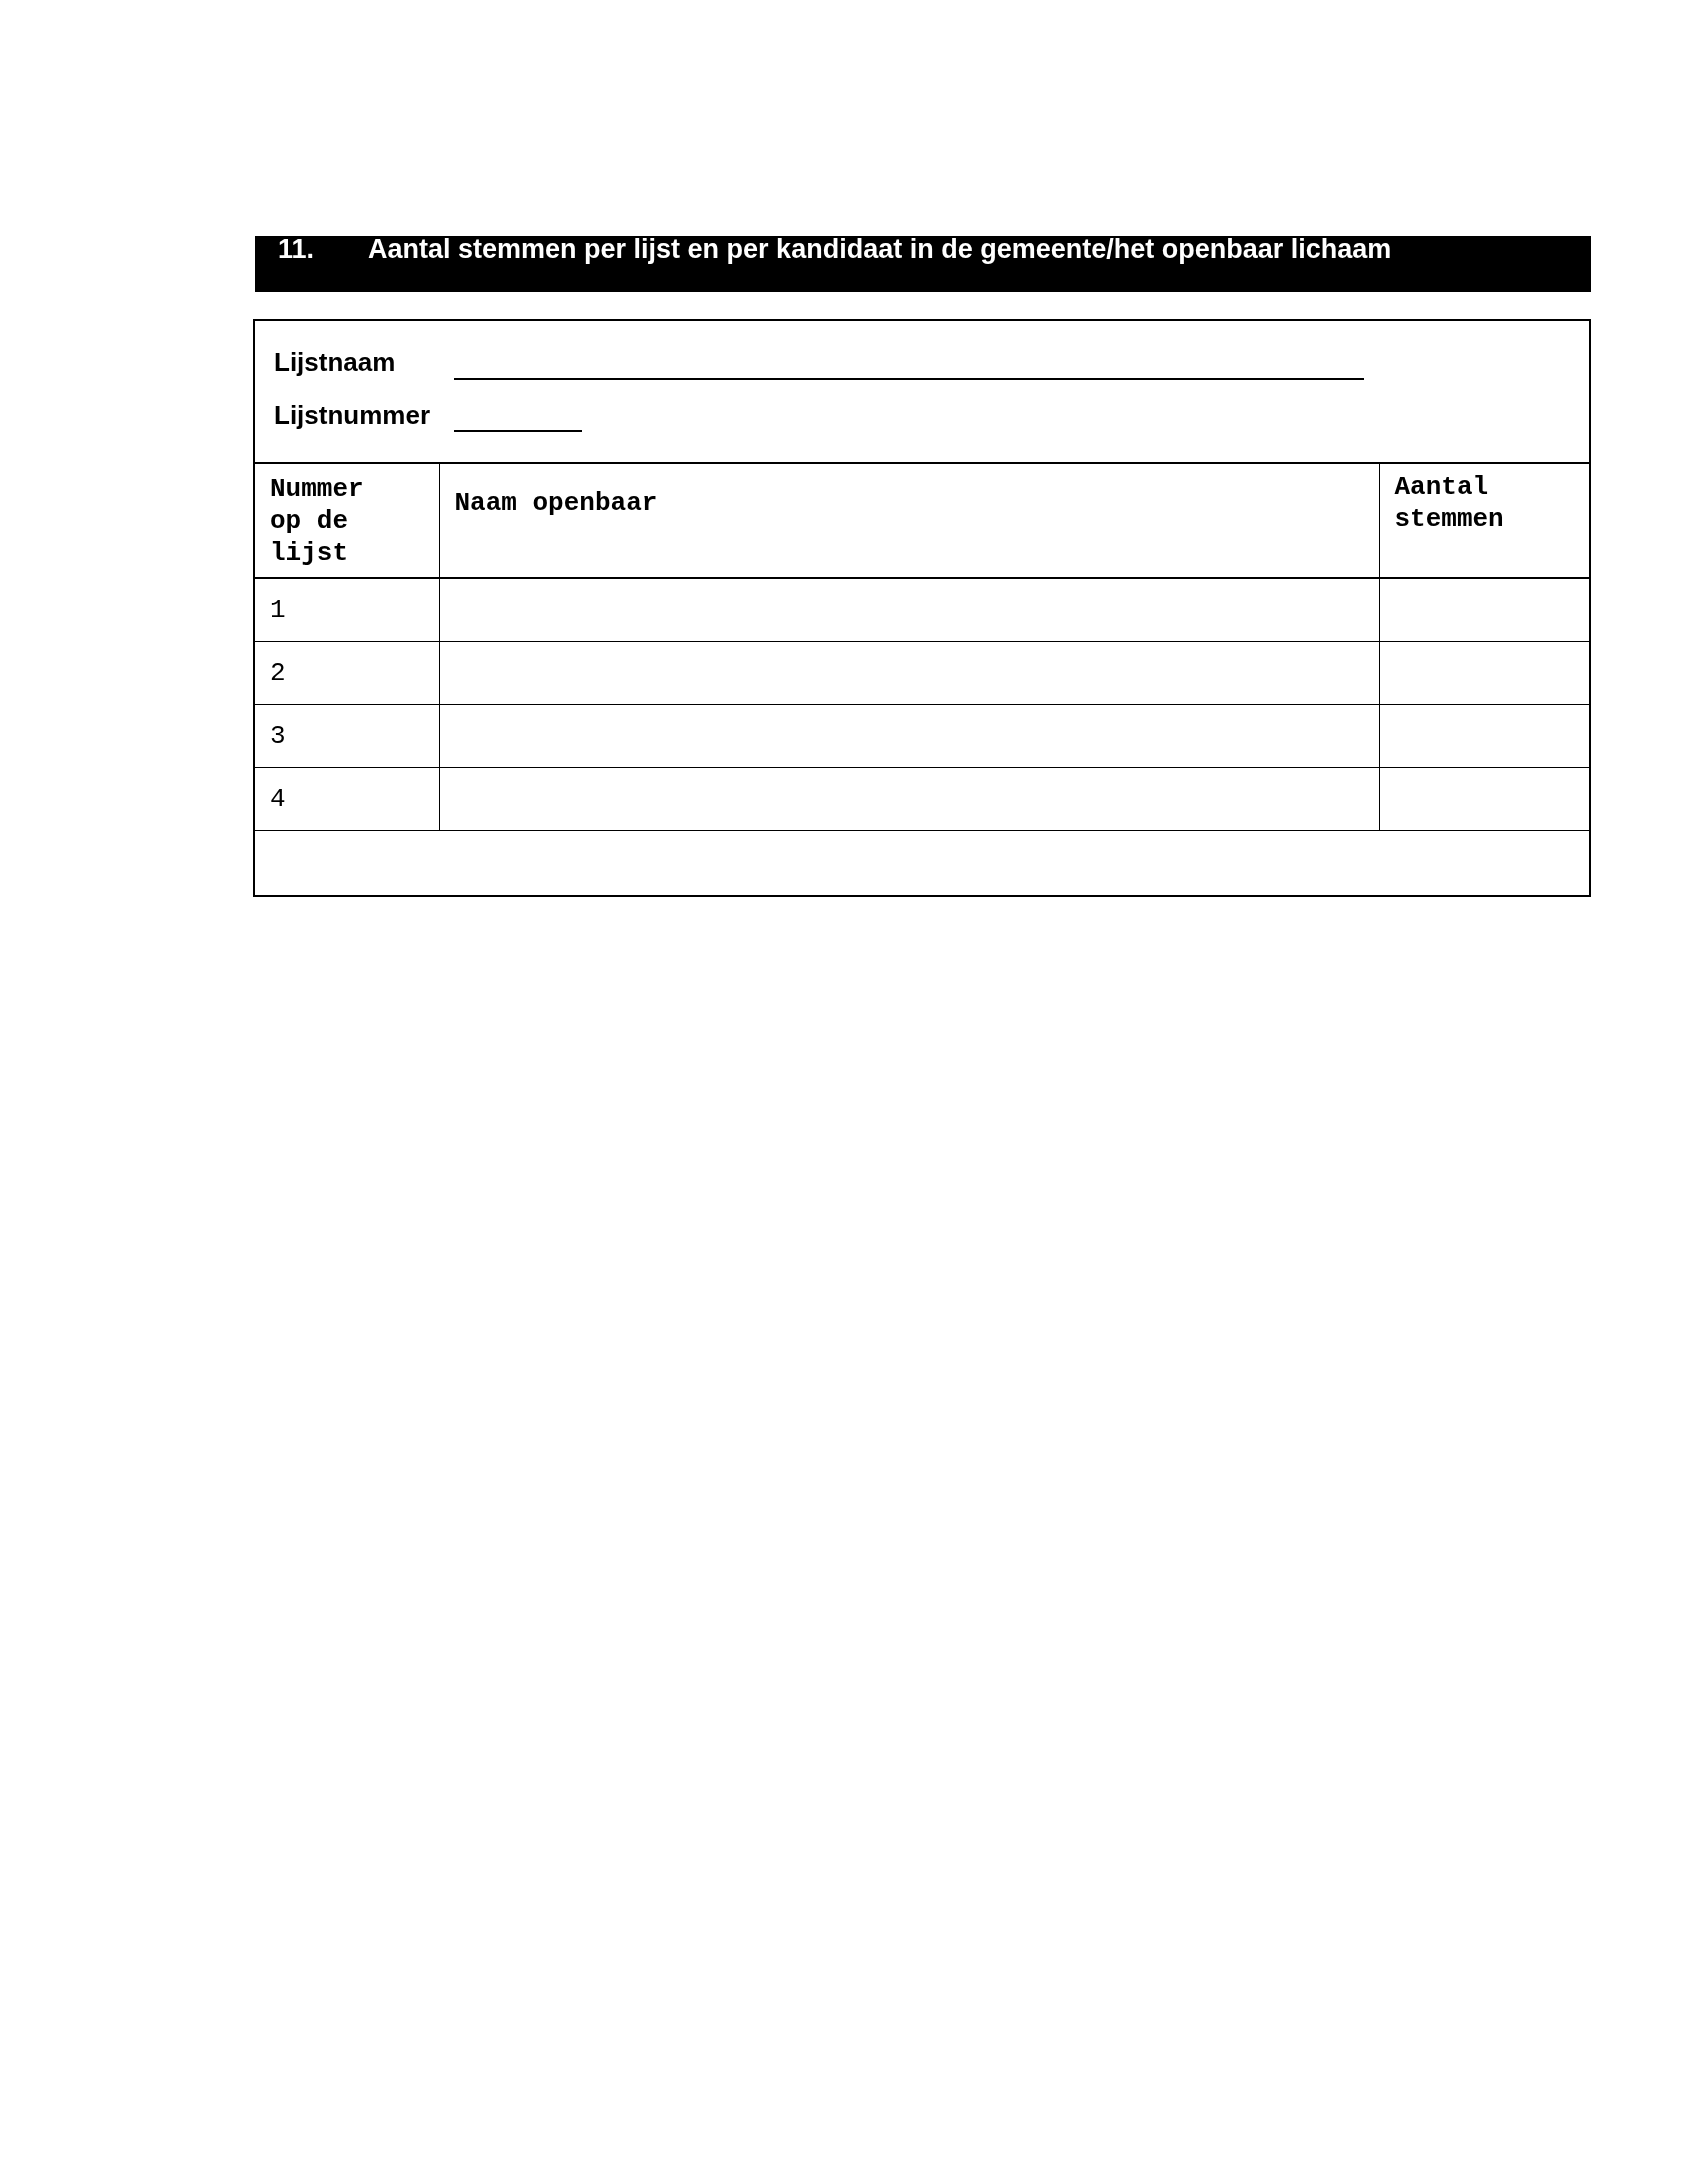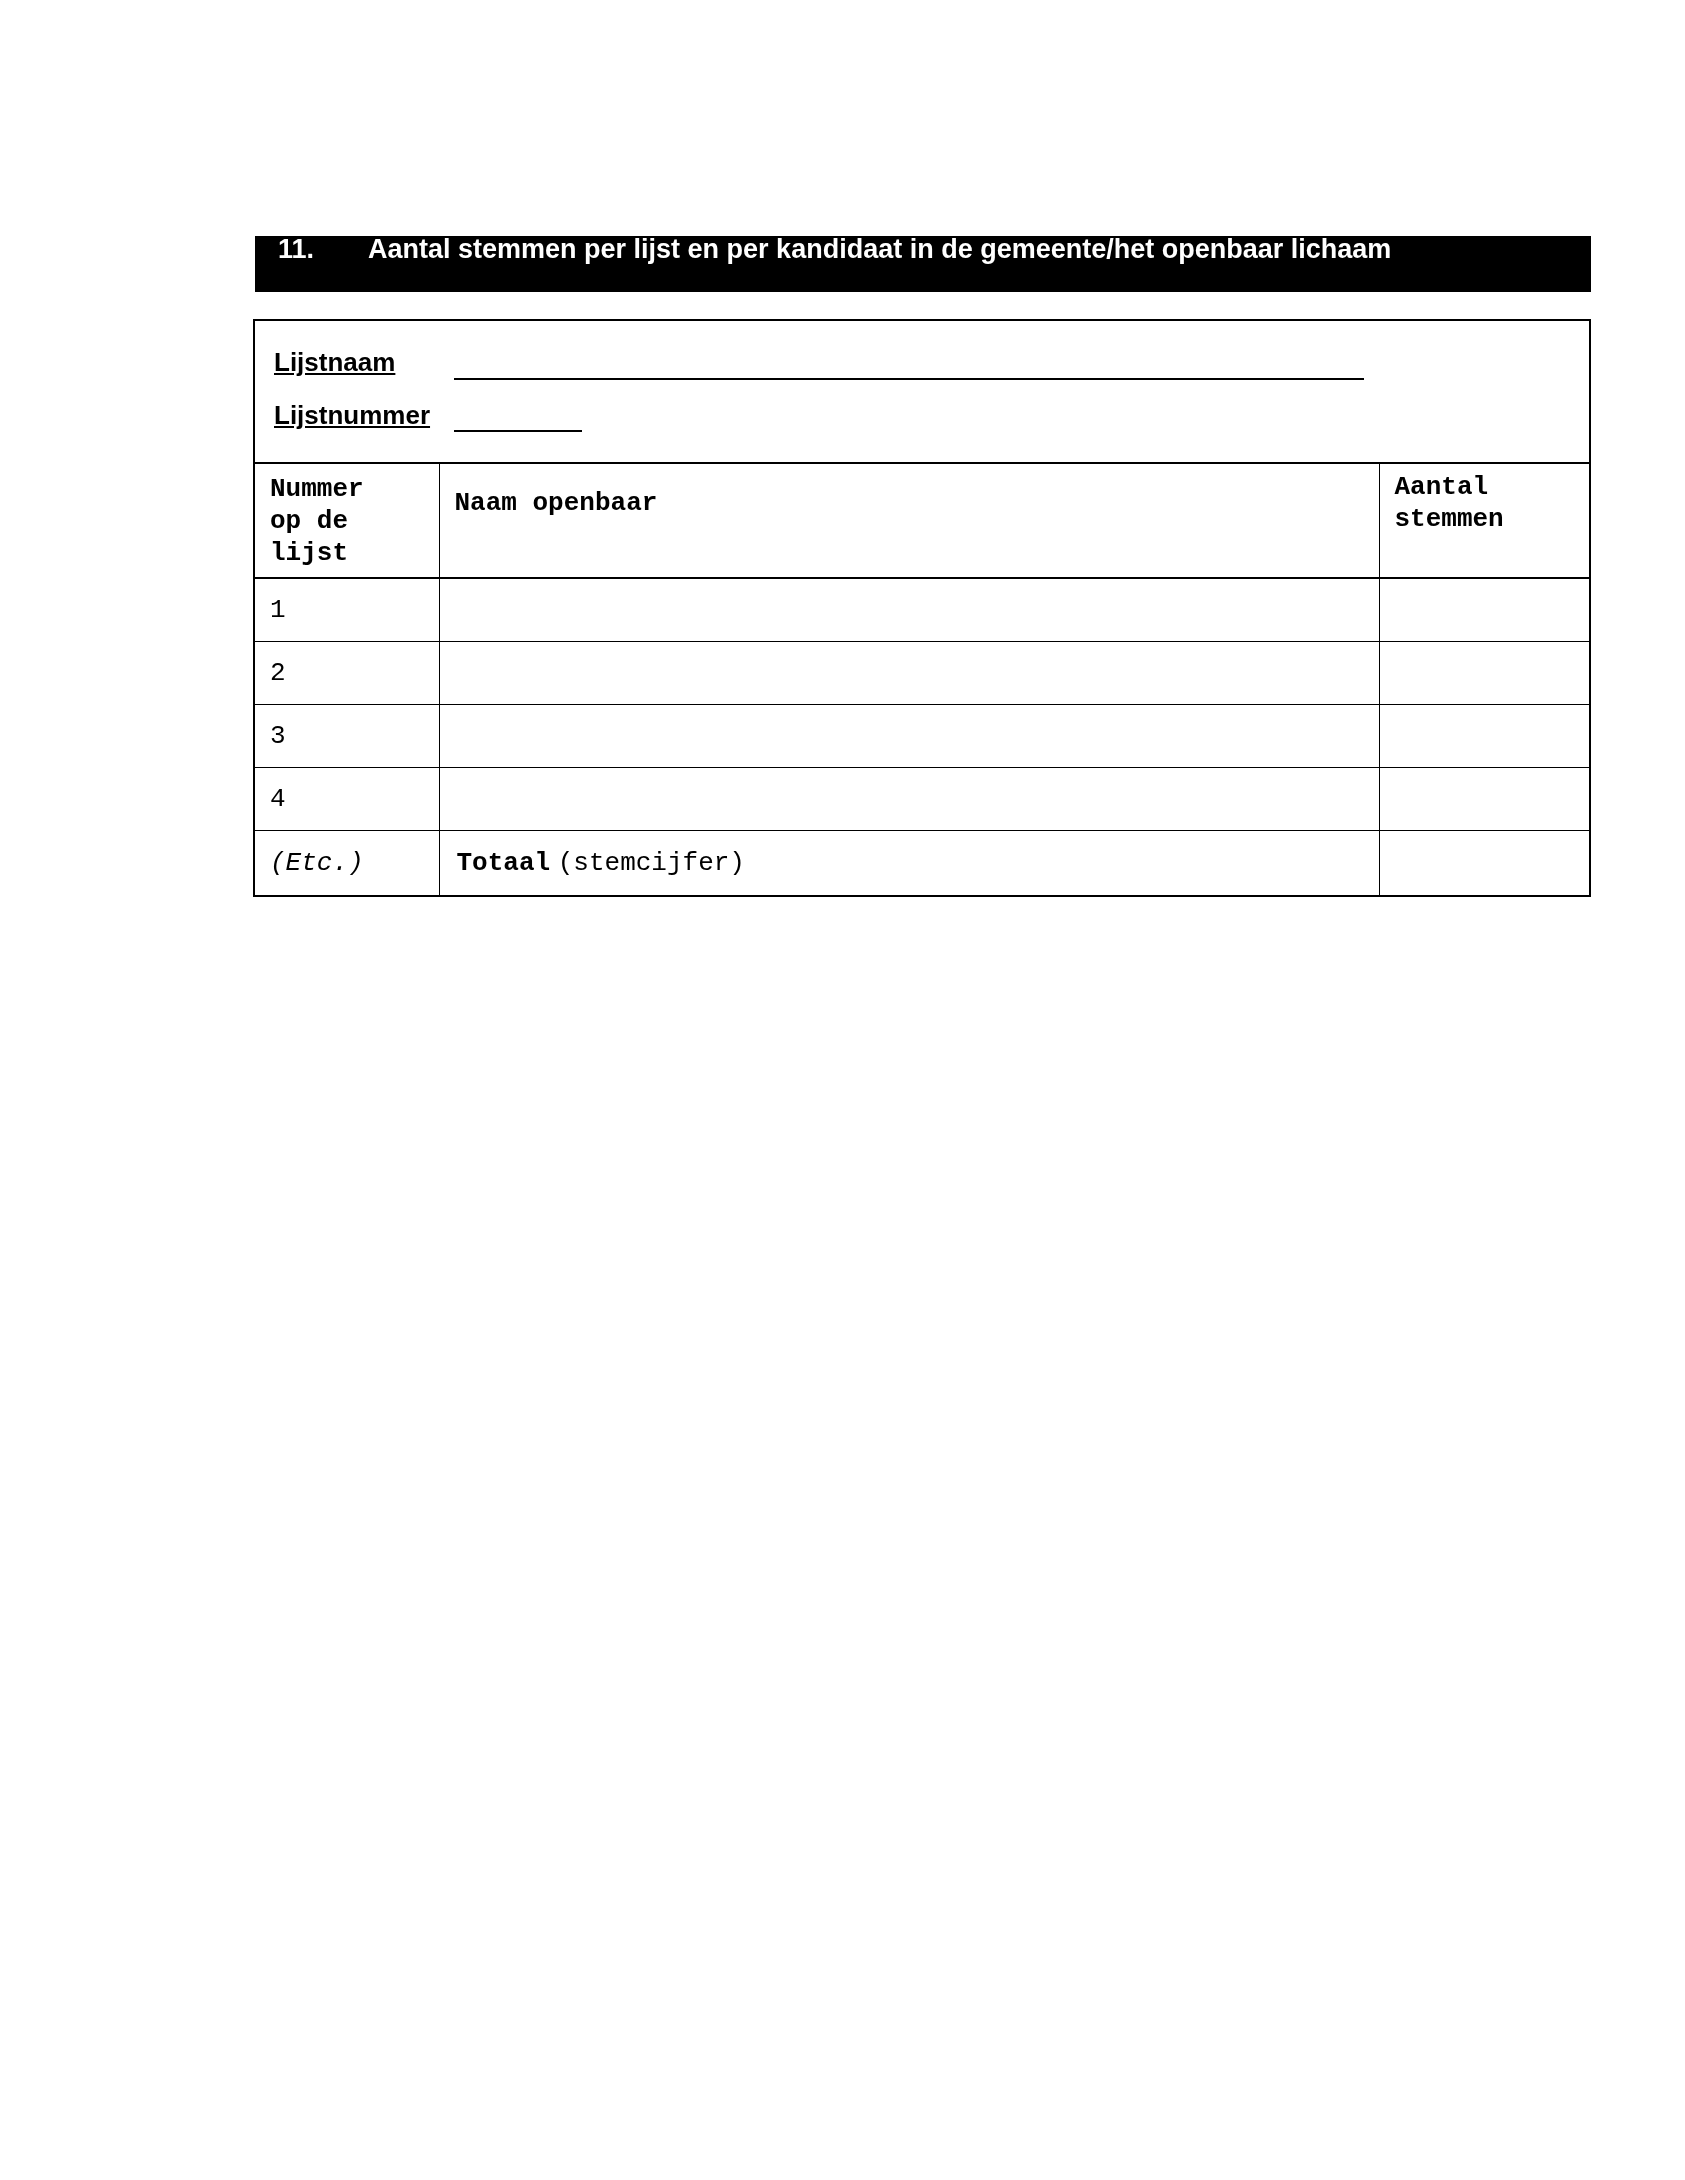--- a/index.html
+++ b/index.html
@@ -64,21 +64,20 @@
     height: 141px;
     width: 100%;
   }
   .fill-label {
     position: absolute;
     left: 19px;
     font-size: 26px;
     font-weight: bold;
     line-height: 32px;
     white-space: nowrap;
-    text-decoration: underline;
   }
   .fill-label.l1 { top: 25px; }
   .fill-label.l2 { top: 78px; }
   .fill-line {
     position: absolute;
     border-bottom: 2.9px solid #000000;
     height: 32px;
     background: transparent;
     font-size: 26px;
     line-height: 32px;
@@ -182,26 +181,19 @@
         <tr>
           <td class="num-cell">3</td>
           <td class="name-cell"></td>
           <td class="votes-cell"></td>
         </tr>
         <tr>
           <td class="num-cell">4</td>
           <td class="name-cell"></td>
           <td class="votes-cell"></td>
         </tr>
-        <tr class="etc-row">
-          <td class="num-cell etc-label">(Etc.)</td>
-          <td class="name-cell total-cell">
-            <span class="total-bold">Totaal</span><span class="total-suffix">(stemcijfer)</span>
-          </td>
-          <td class="votes-cell"></td>
-        </tr>
       </tbody>
     </table>
 
   </div>
 
 </div>
 
 
 </body></html>

